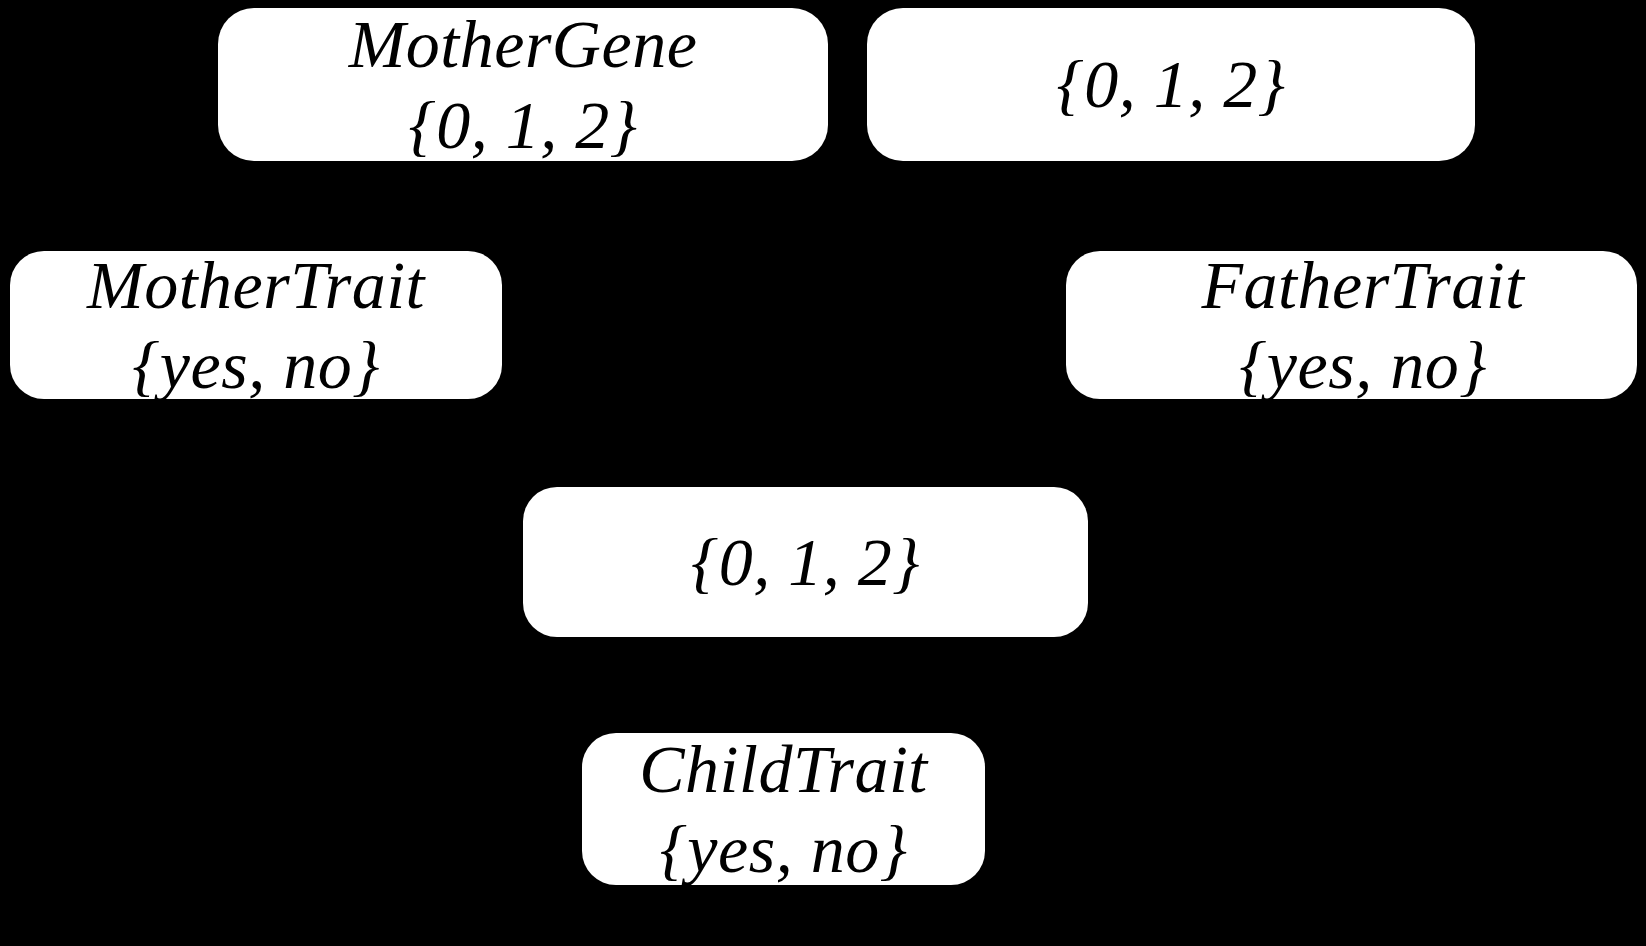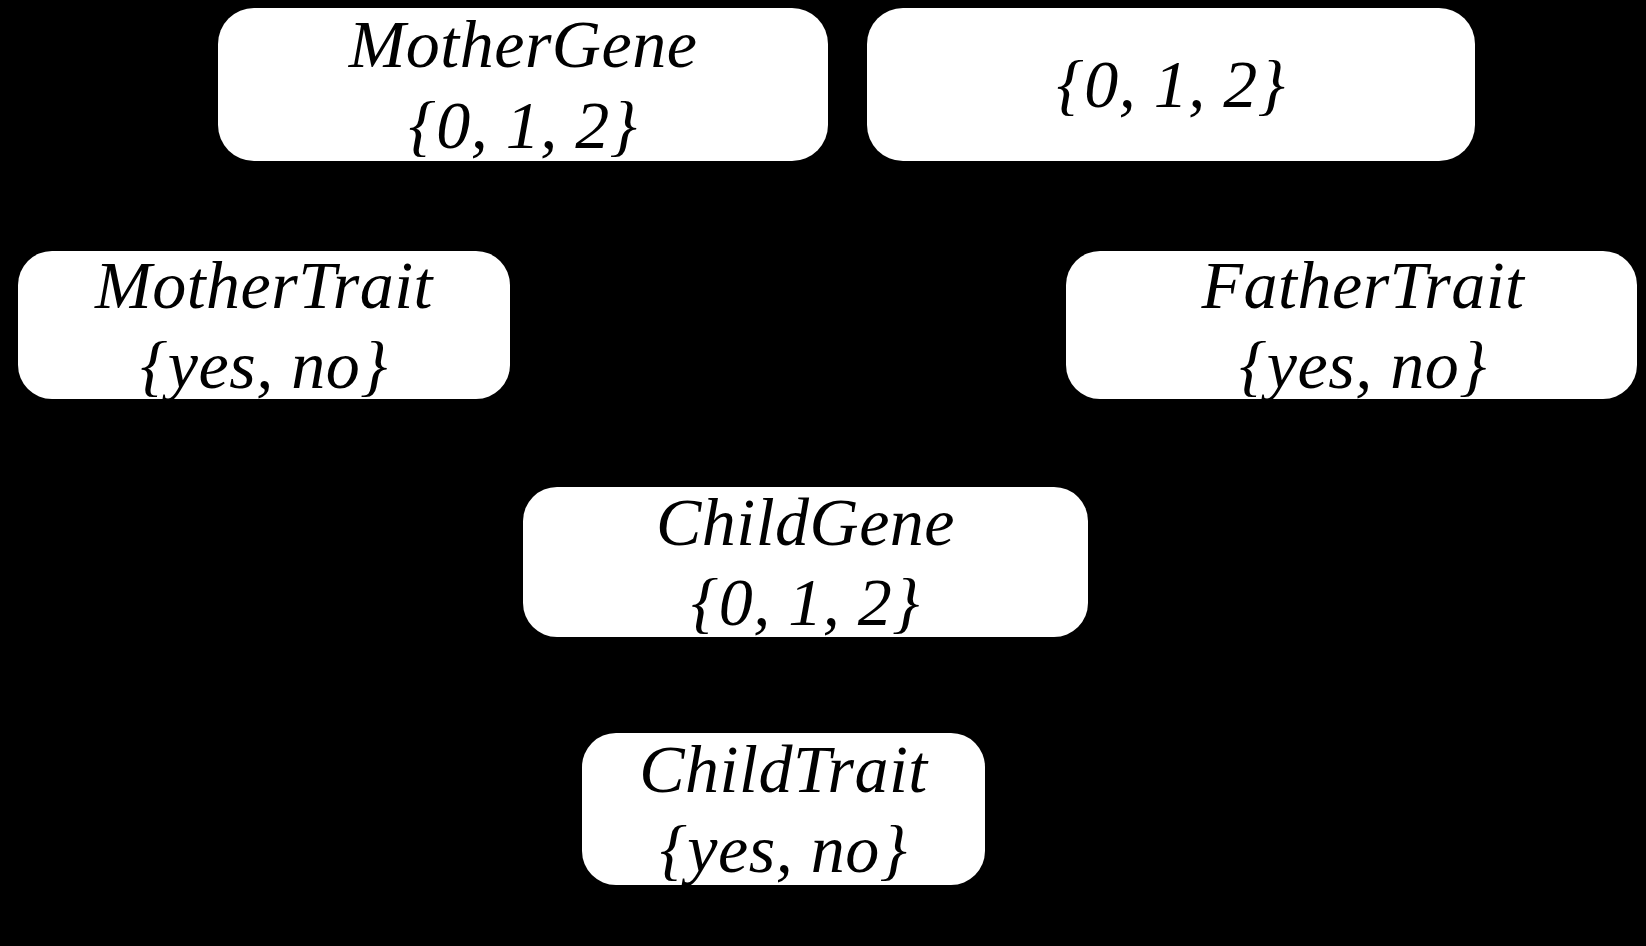--- a/index.html
+++ b/index.html
@@ -39,21 +39,21 @@
   }
   .node .domain {
     display: block;
     white-space: nowrap;
     text-align: right;
   }
 
   
   #node-mother-gene  { left: 218px; top: 8px;   width: 610px; height: 153px; border-radius: 36px; }
   #node-father-gene  { left: 867px; top: 8px;   width: 608px; height: 153px; border-radius: 36px; }
-  #node-mother-trait { left: 10px;  top: 251px; width: 492px; height: 148px; border-radius: 34px; margin-left: 8px; }
+  #node-mother-trait { left: 10px;  top: 251px; width: 492px; height: 148px; border-radius: 34px; }
   #node-father-trait { left: 1066px;top: 251px; width: 571px; height: 148px; border-radius: 34px; padding-left: 23px; }
   #node-child-gene   { left: 523px; top: 487px; width: 565px; height: 150px; border-radius: 34px; }
   #node-child-trait  { left: 582px; top: 733px; width: 403px; height: 152px; border-radius: 34px; }
 </style>
 </head>
 <body>
 
 <div id="canvas">
 
   <div class="node" id="node-mother-gene">
@@ -69,21 +69,20 @@
     <span class="title">MotherTrait</span>
     <span class="domain">{yes, no}</span>
   </div>
 
   <div class="node" id="node-father-trait">
     <span class="title">FatherTrait</span>
     <span class="domain">{yes, no}</span>
   </div>
 
   <div class="node" id="node-child-gene">
-    <span class="title">ChildGene</span>
     <span class="domain">{0, 1, 2}</span>
   </div>
 
   <div class="node" id="node-child-trait">
     <span class="title">ChildTrait</span>
     <span class="domain">{yes, no}</span>
   </div>
 
 </div>
 

